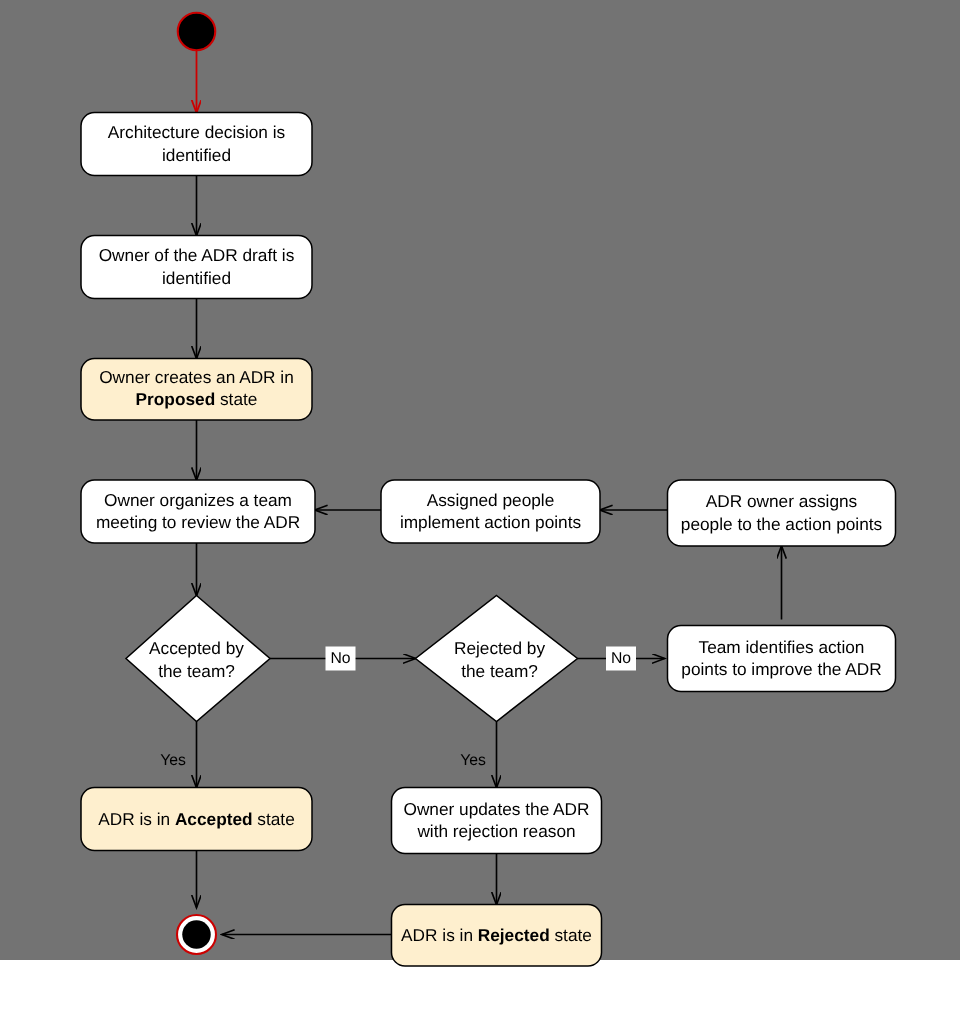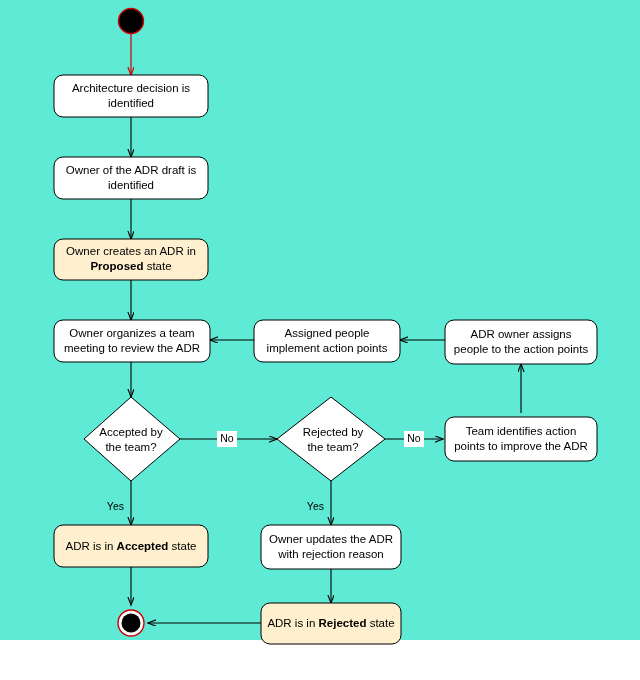--- a/index.html
+++ b/index.html
@@ -10,21 +10,21 @@
   body {
     width: 640px;
     height: 680px;
     font-family: "Liberation Sans", sans-serif;
     overflow: hidden;
   }
   #diagram-root {
     position: relative;
     width: 640px;
     height: 640px;
-    background: #5eead4;
+    background: #737373;
   }
   svg#activity-diagram {
     display: block;
     width: 640px;
     height: 680px;
   }
   .node-shape {
     stroke: #000000;
     stroke-width: 1;
   }

